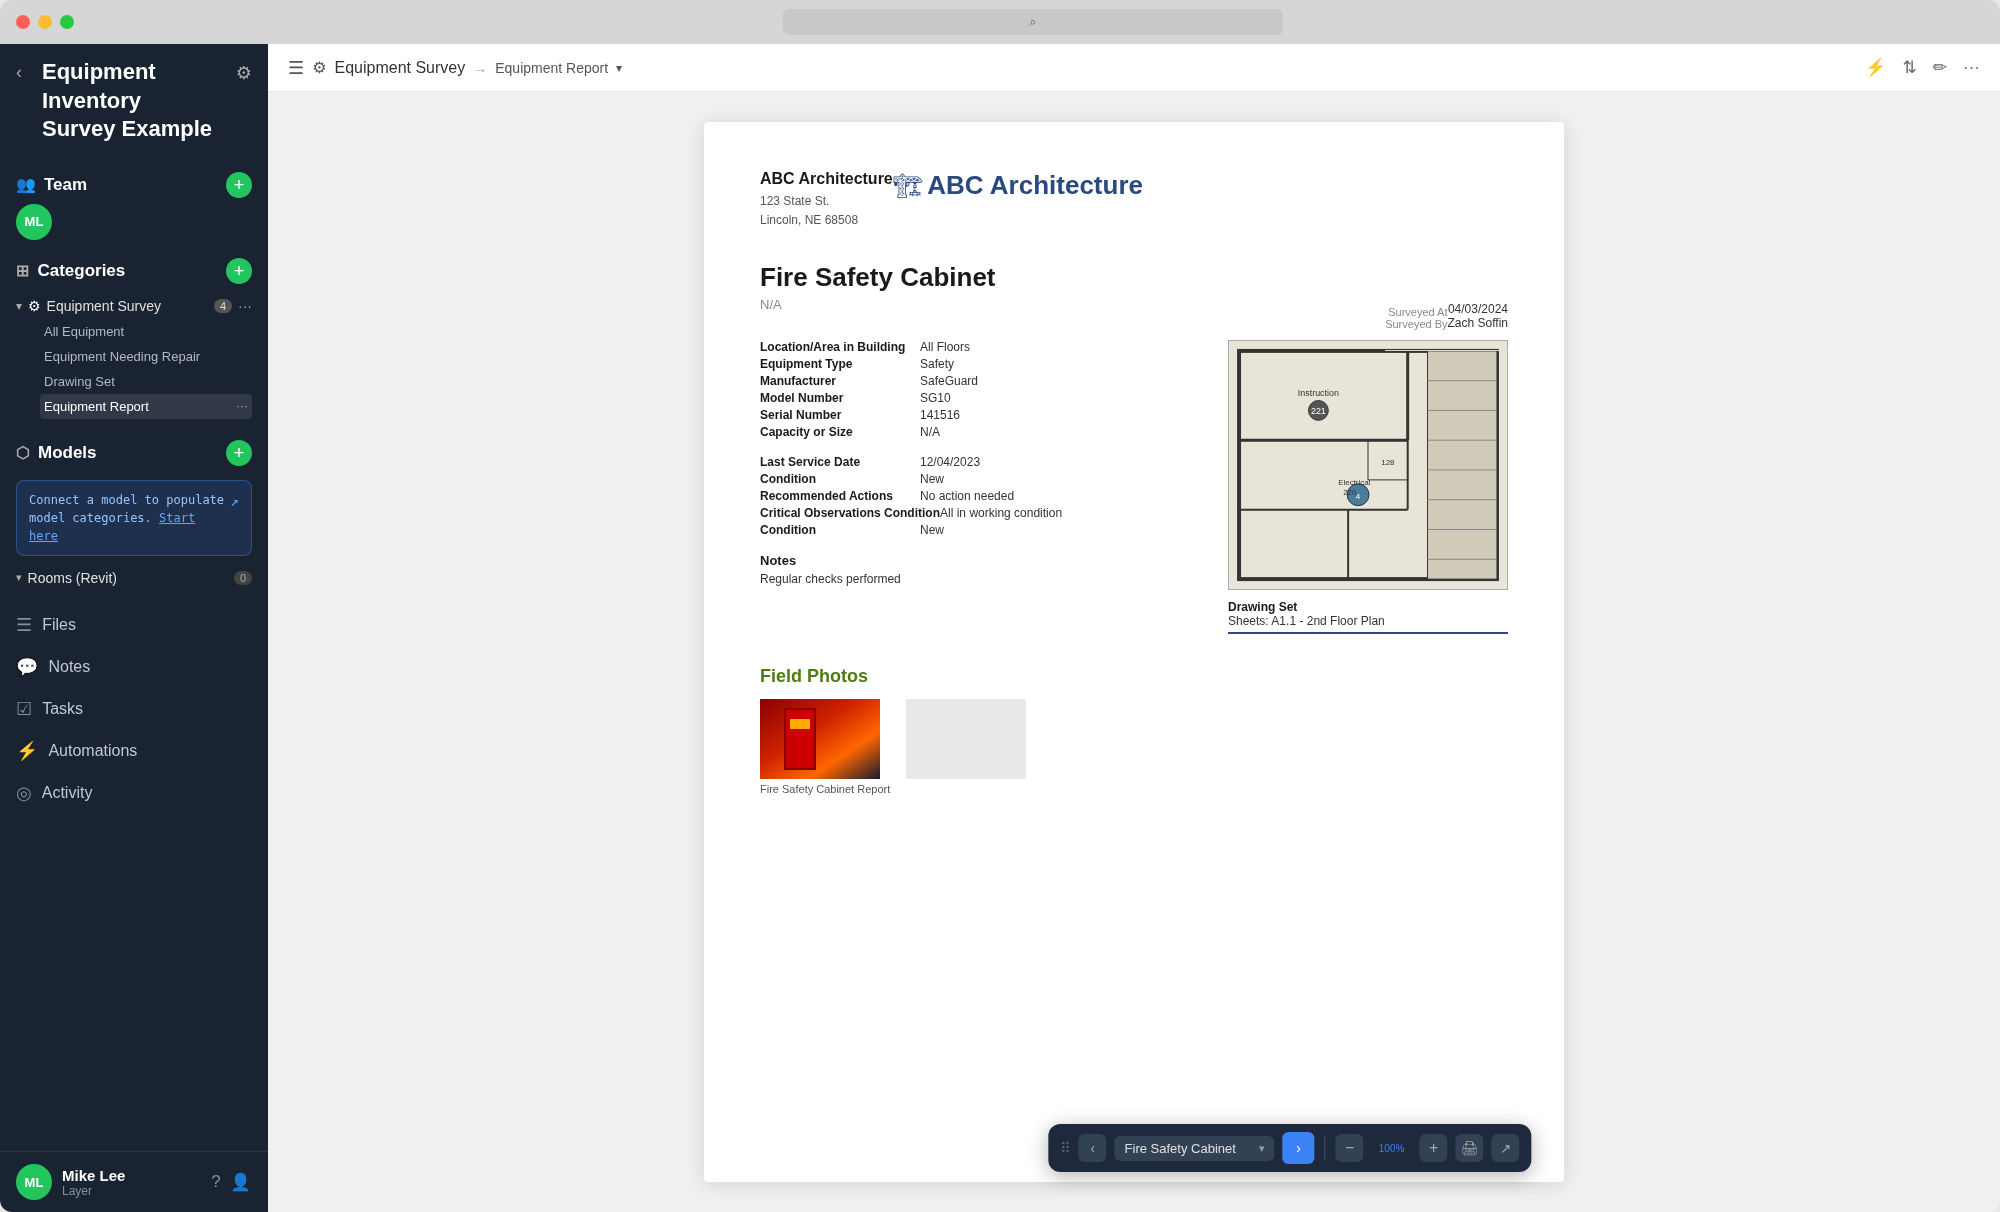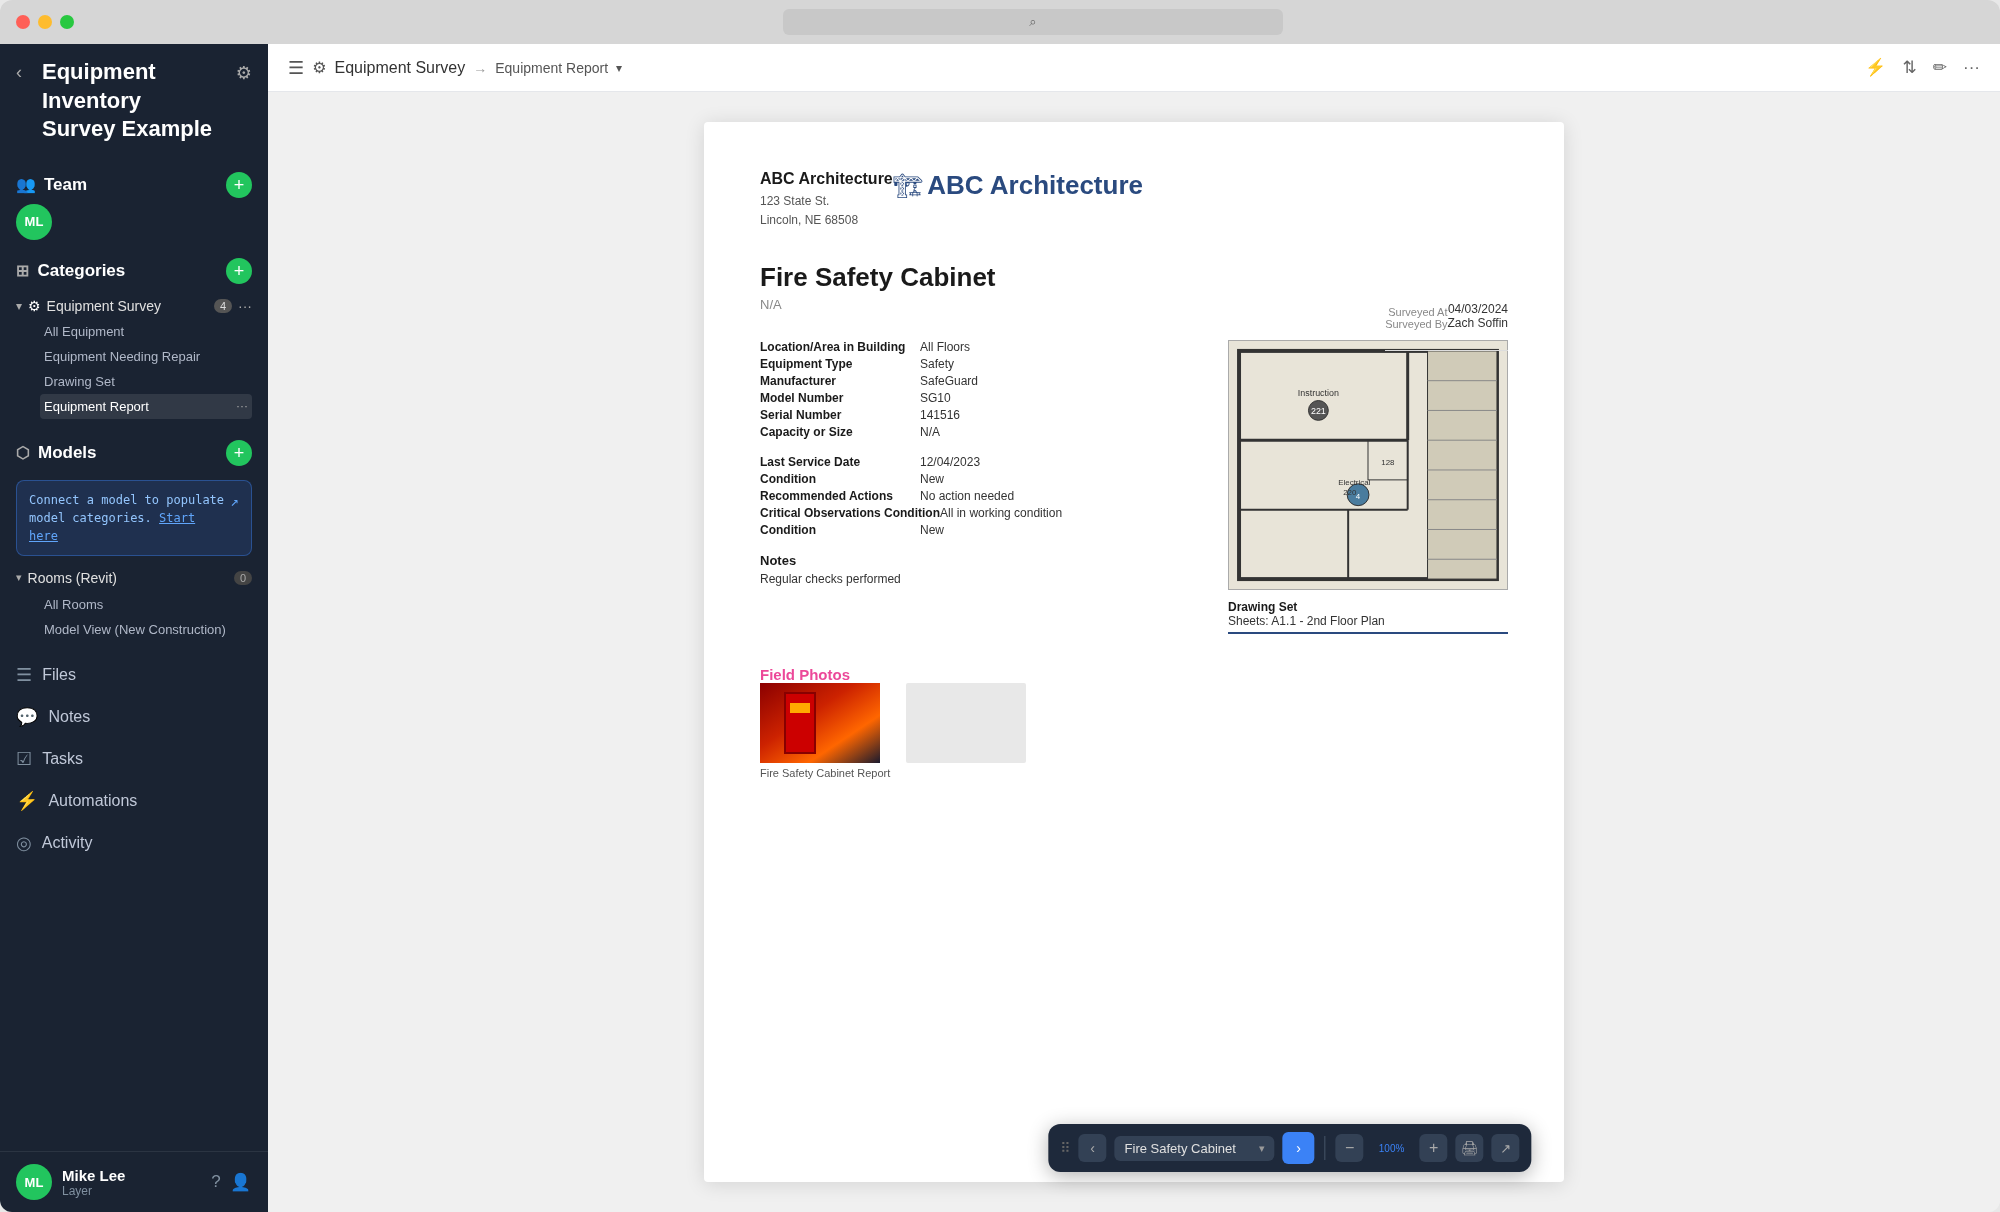--- a/index.html
+++ b/index.html
@@ -120,21 +120,21 @@
 
     
     .floor-plan { width: 280px; flex-shrink: 0; }
 
     .drawing-set-label { font-size: 12px; font-weight: 700; color: #1a1a1a; margin-top: 6px; }
     .drawing-set-sheets { font-size: 12px; color: #333; }
     .drawing-set-line { border: none; border-top: 2px solid #2a4a7f; margin-top: 4px; width: 100%; }
 
     
     .field-photos-section { margin-top: 20px; }
-    .field-photos-title { font-size: 15px; font-weight: 700; color: #ec4899; }
+    .field-photos-title { font-size: 18px; font-weight: 700; color: #4d7c0f; margin-bottom: 12px; }
     .photo-container { display: flex; gap: 16px; }
     .photo-item { }
     .photo-box { width: 120px; height: 80px; background: linear-gradient(135deg, #8b4513 0%, #ff4500 40%, #cc0000 60%, #1a1a2e 100%); border-radius: 2px; }
     .photo-caption { font-size: 11px; color: #555; margin-top: 4px; }
 
     
     .bottom-toolbar { position: fixed; bottom: 40px; left: 50%; transform: translateX(10%); background: #1e293b; border-radius: 12px; padding: 8px 12px; display: flex; align-items: center; gap: 8px; box-shadow: 0 4px 20px rgba(0,0,0,0.3); }
     .toolbar-drag { color: #666; font-size: 14px; cursor: grab; }
     .toolbar-prev { width: 28px; height: 28px; border-radius: 6px; background: #334155; color: #aaa; display: flex; align-items: center; justify-content: center; cursor: pointer; font-size: 14px; }
     .toolbar-select-wrapper { background: #334155; border-radius: 6px; padding: 5px 10px; display: flex; align-items: center; gap: 8px; cursor: pointer; min-width: 160px; }
@@ -232,28 +232,20 @@
         </div>
         <div class="models-tip">
           <span>Connect a model to populate model categories. <span class="models-tip-link">Start here</span></span>
           <span class="models-tip-arrow">↗</span>
         </div>
 
         <div class="rooms-header">
           <span class="rooms-chevron">▾</span>
           <span class="rooms-name">Rooms (Revit)</span>
           <span class="rooms-badge">0</span>
-        </div>
-        <div class="subcategory-list">
-          <div class="subcategory-item">
-            <span>All Rooms</span>
-          </div>
-          <div class="subcategory-item">
-            <span>Model View (New Construction)</span>
-          </div>
         </div>
       </div>
 
       <div class="nav-items">
         <div class="nav-item">
           <span class="nav-icon">☰</span>
           <span>Files</span>
         </div>
         <div class="nav-item">
           <span class="nav-icon">💬</span>

